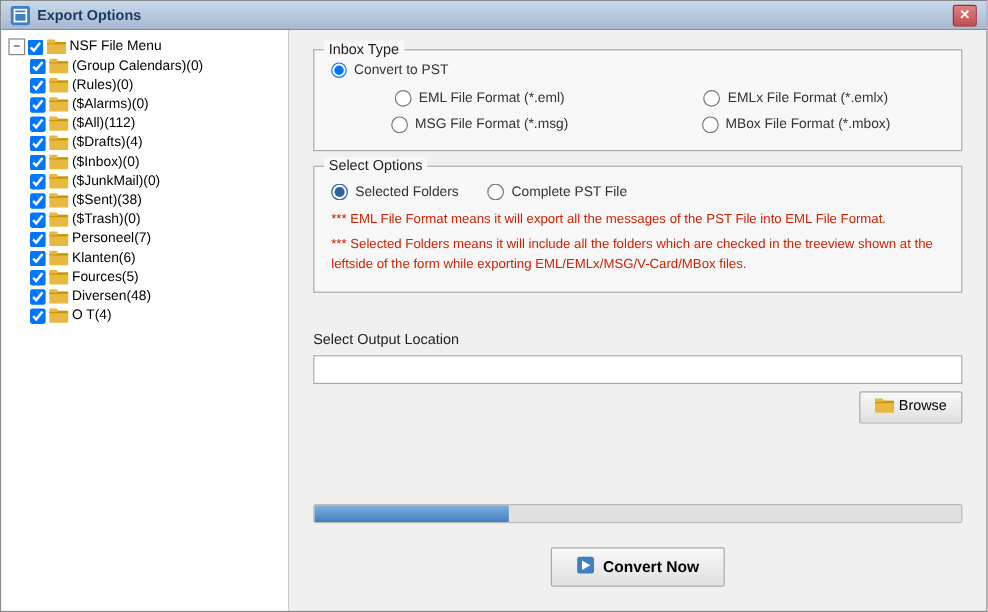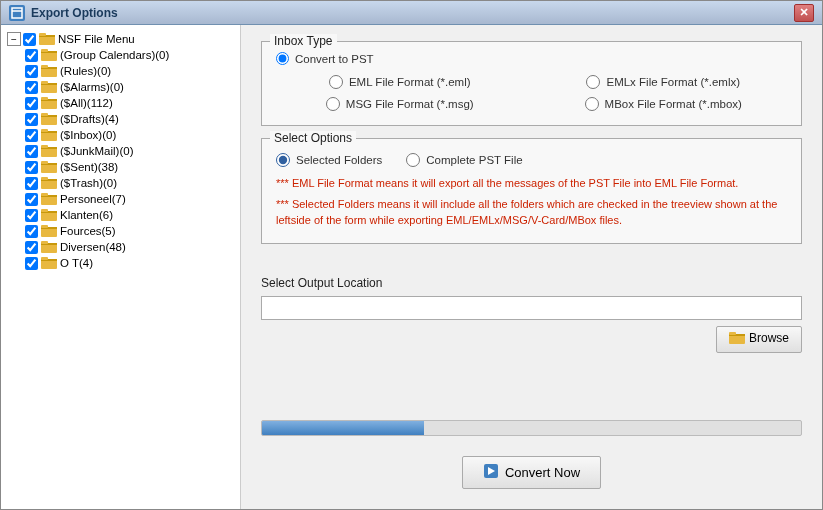--- a/index.html
+++ b/index.html
@@ -241,21 +241,21 @@
     .convert-btn {
       display: flex;
       align-items: center;
       gap: 6px;
       padding: 6px 20px;
       background: linear-gradient(to bottom, #f8f8f8, #e0e0e0);
       border: 1px solid #aaa;
       border-radius: 2px;
       cursor: pointer;
       font-size: 13px;
-      font-weight: normal;
+      font-weight: bold;
     }
     
     .folder-yellow { fill: #e8b840; }
     .folder-dark { fill: #c8980c; }
   </style>
 </head>
 <body>
 
 <div class="window">
 

